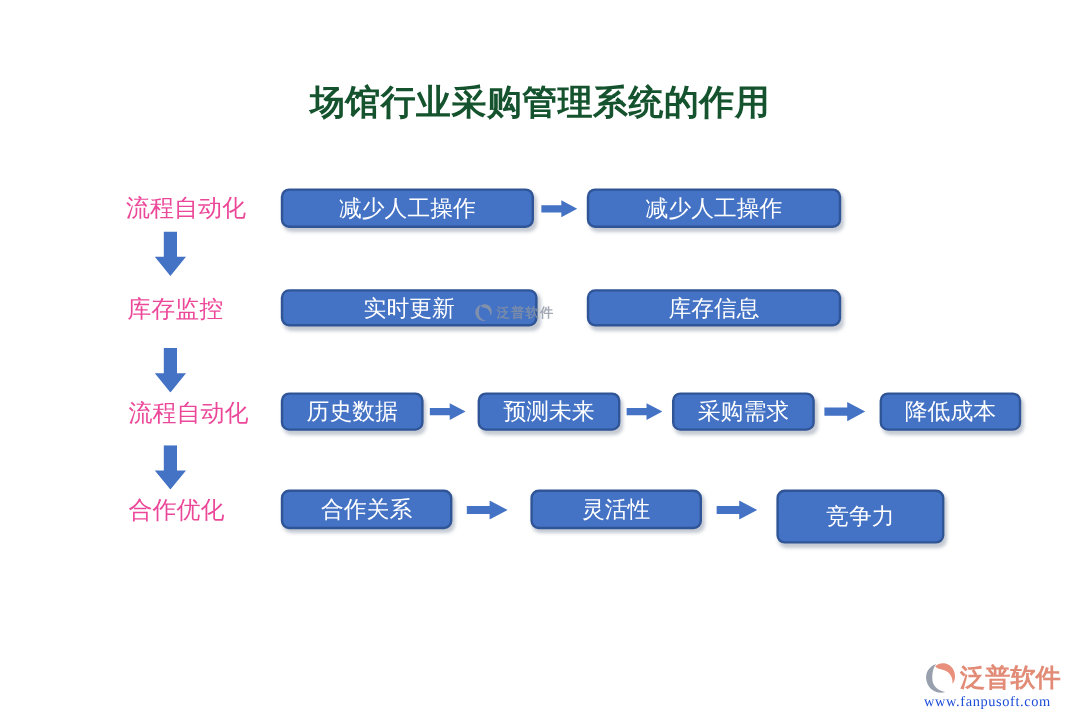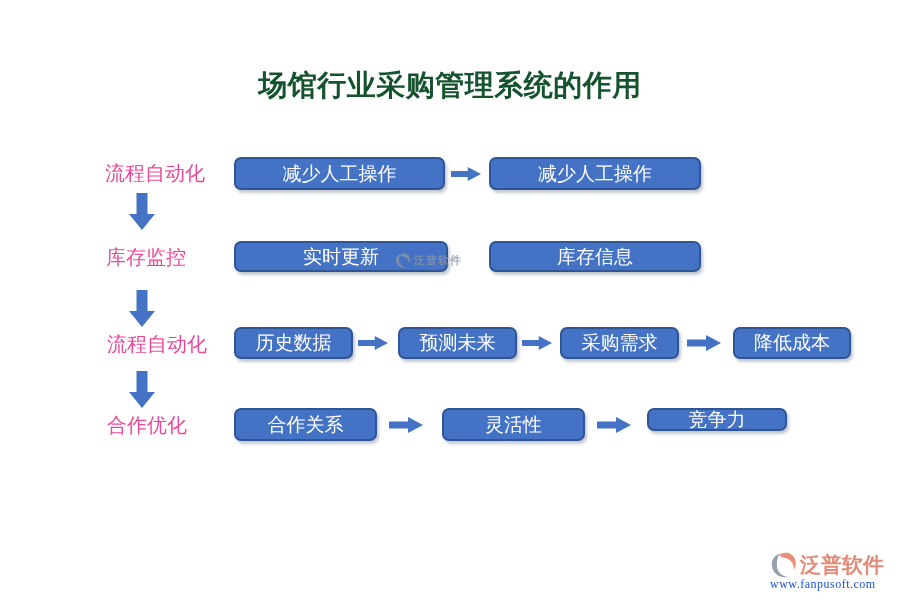--- a/index.html
+++ b/index.html
@@ -23,21 +23,21 @@
   .r1b1{left:234px;top:157px;width:211px;height:33px}
   .r1b2{left:489px;top:157px;width:212px;height:33px}
   .r2b1{left:234px;top:241px;width:214px;height:31px}
   .r2b2{left:489px;top:241px;width:212px;height:31px}
   .r3b1{left:234px;top:327px;width:119px;height:32px}
   .r3b2{left:398px;top:327px;width:119px;height:32px}
   .r3b3{left:560px;top:327px;width:119px;height:32px}
   .r3b4{left:733px;top:327px;width:118px;height:32px}
   .r4b1{left:234px;top:408px;width:143px;height:33px}
   .r4b2{left:442px;top:408px;width:143px;height:33px}
-  .r4b3{left:647px;top:408px;width:140px;height:23px}
+  .r4b3{left:647px;top:408px;width:140px;height:45px}
   .harrow{position:absolute;width:30px;height:16px;fill:#4472C4;}
   .h1{left:451px;top:166px}
   .h3a{left:358px;top:335px}.h3b{left:522px;top:335px}.h3c{left:686px;top:335px;width:36px}
   .h4a{left:388px;top:417px;width:36px}.h4b{left:597px;top:417px;width:34px}
   .varrow{position:absolute;left:129px;width:26px;height:37px;fill:#4472C4;}
   .v1{top:193px}.v2{top:290px}.v3{top:371px}
   .wm-center{
     position:absolute;left:394px;top:252px;display:flex;align-items:center;gap:3px;opacity:.78;
   }
   .wm-center .wm-logo{width:17px;height:17px;filter:grayscale(1);opacity:.85;}

